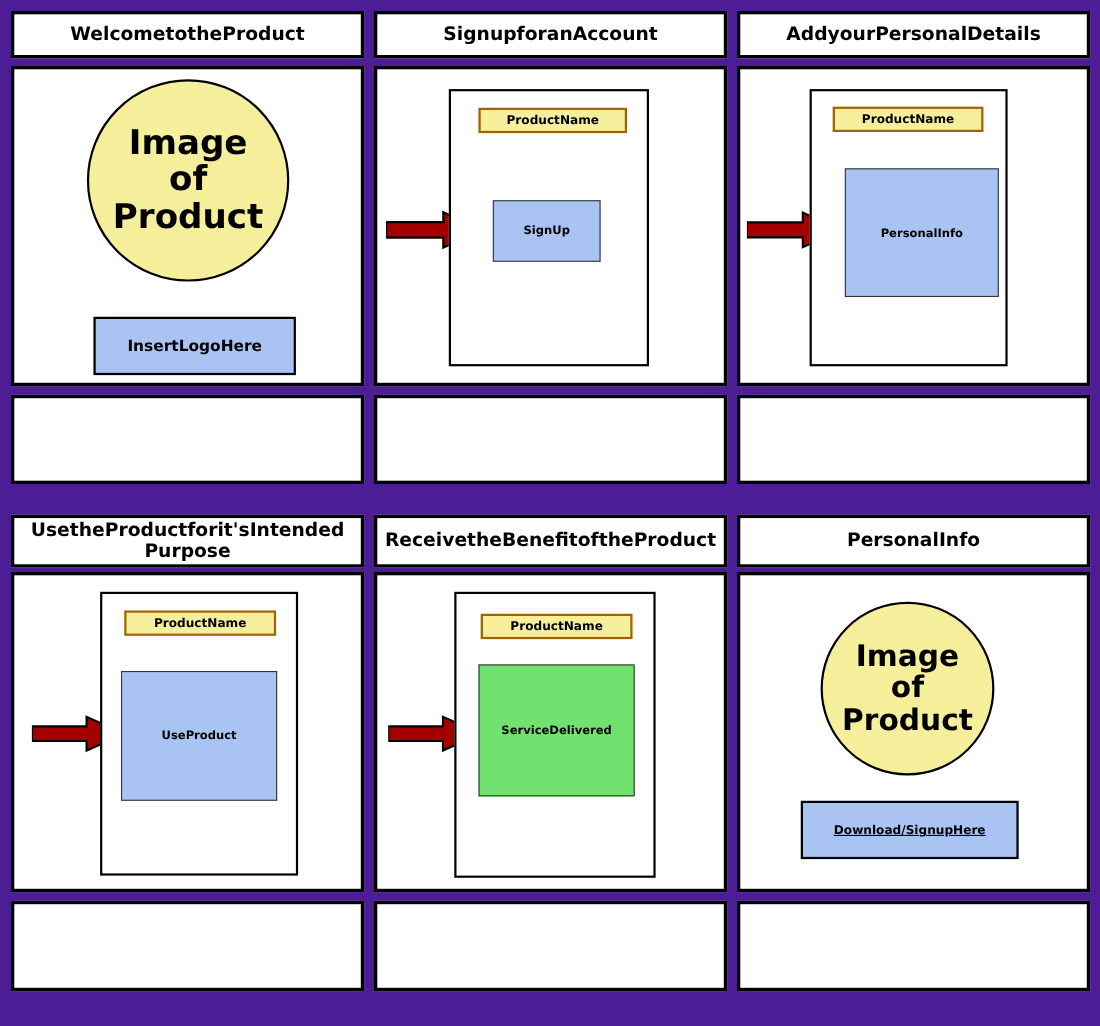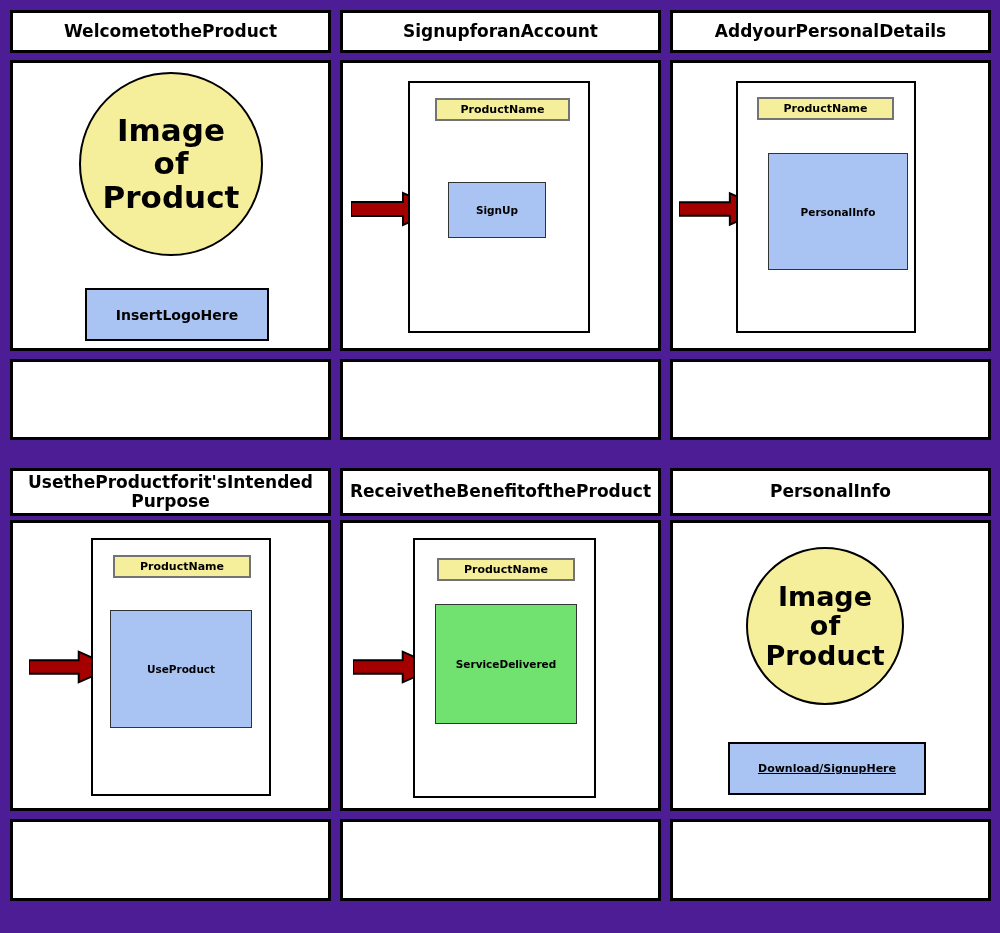--- a/index.html
+++ b/index.html
@@ -22,35 +22,35 @@
   .cell1{top:60px;height:291px;}
   .desc1{top:359px;height:81px;}
   .title2{top:468px;height:48px;}
   .cell2{top:520px;height:291px;}
   .desc2{top:819px;height:82px;}
   .titlebox{display:flex;align-items:center;justify-content:center;
     font-weight:bold;font-size:17px;text-align:center;line-height:1.12;padding:0 6px;}
   .cell{position:absolute;}
   
   .frame{position:absolute;background:#fff;border:2px solid #000;box-sizing:border-box;}
-  .pname{position:absolute;background:var(--yellow);border:2px solid #737373;box-sizing:border-box;
+  .pname{position:absolute;background:var(--yellow);border:2px solid #a16207;box-sizing:border-box;
     display:flex;align-items:center;justify-content:center;font-weight:bold;font-size:11px;}
   .fillbox{position:absolute;border:1px solid #333;box-sizing:border-box;
     display:flex;align-items:center;justify-content:center;font-weight:bold;font-size:10.5px;text-align:center;}
   .bluefill{background:var(--blue);}
   .greenfill{background:var(--green);}
   .circle{position:absolute;background:var(--yellow);border:2px solid #000;border-radius:50%;
     box-sizing:border-box;display:flex;flex-direction:column;align-items:center;justify-content:center;
     font-weight:bold;line-height:1.08;text-align:center;}
   .circle1{left:66px;top:9px;width:184px;height:184px;font-size:31px;}
   .circle6{left:73px;top:24px;width:158px;height:158px;font-size:27px;}
   .logo1{position:absolute;left:72px;top:225px;width:184px;height:53px;background:var(--blue);
     border:2px solid #000;box-sizing:border-box;display:flex;align-items:center;justify-content:center;
     font-weight:bold;font-size:14px;}
-  .cta6{position:absolute;left:55px;top:219px;width:198px;height:53px;background:var(--blue);
+  .cta6{position:absolute;left:55px;top:205px;width:198px;height:53px;background:var(--blue);
     border:2px solid #000;box-sizing:border-box;display:flex;align-items:center;justify-content:center;
     font-weight:bold;font-size:11px;}
   .cta6 span{text-decoration:underline;}
   .arrow{position:absolute;}
   
   .frame2{left:65px;top:18px;width:182px;height:252px;}
   .pname2{left:25px;top:15px;width:135px;height:23px;}
   .fill2{left:38px;top:99px;width:98px;height:56px;}
   .arrow2{left:8px;top:128px;width:90px;height:36px;}
   

